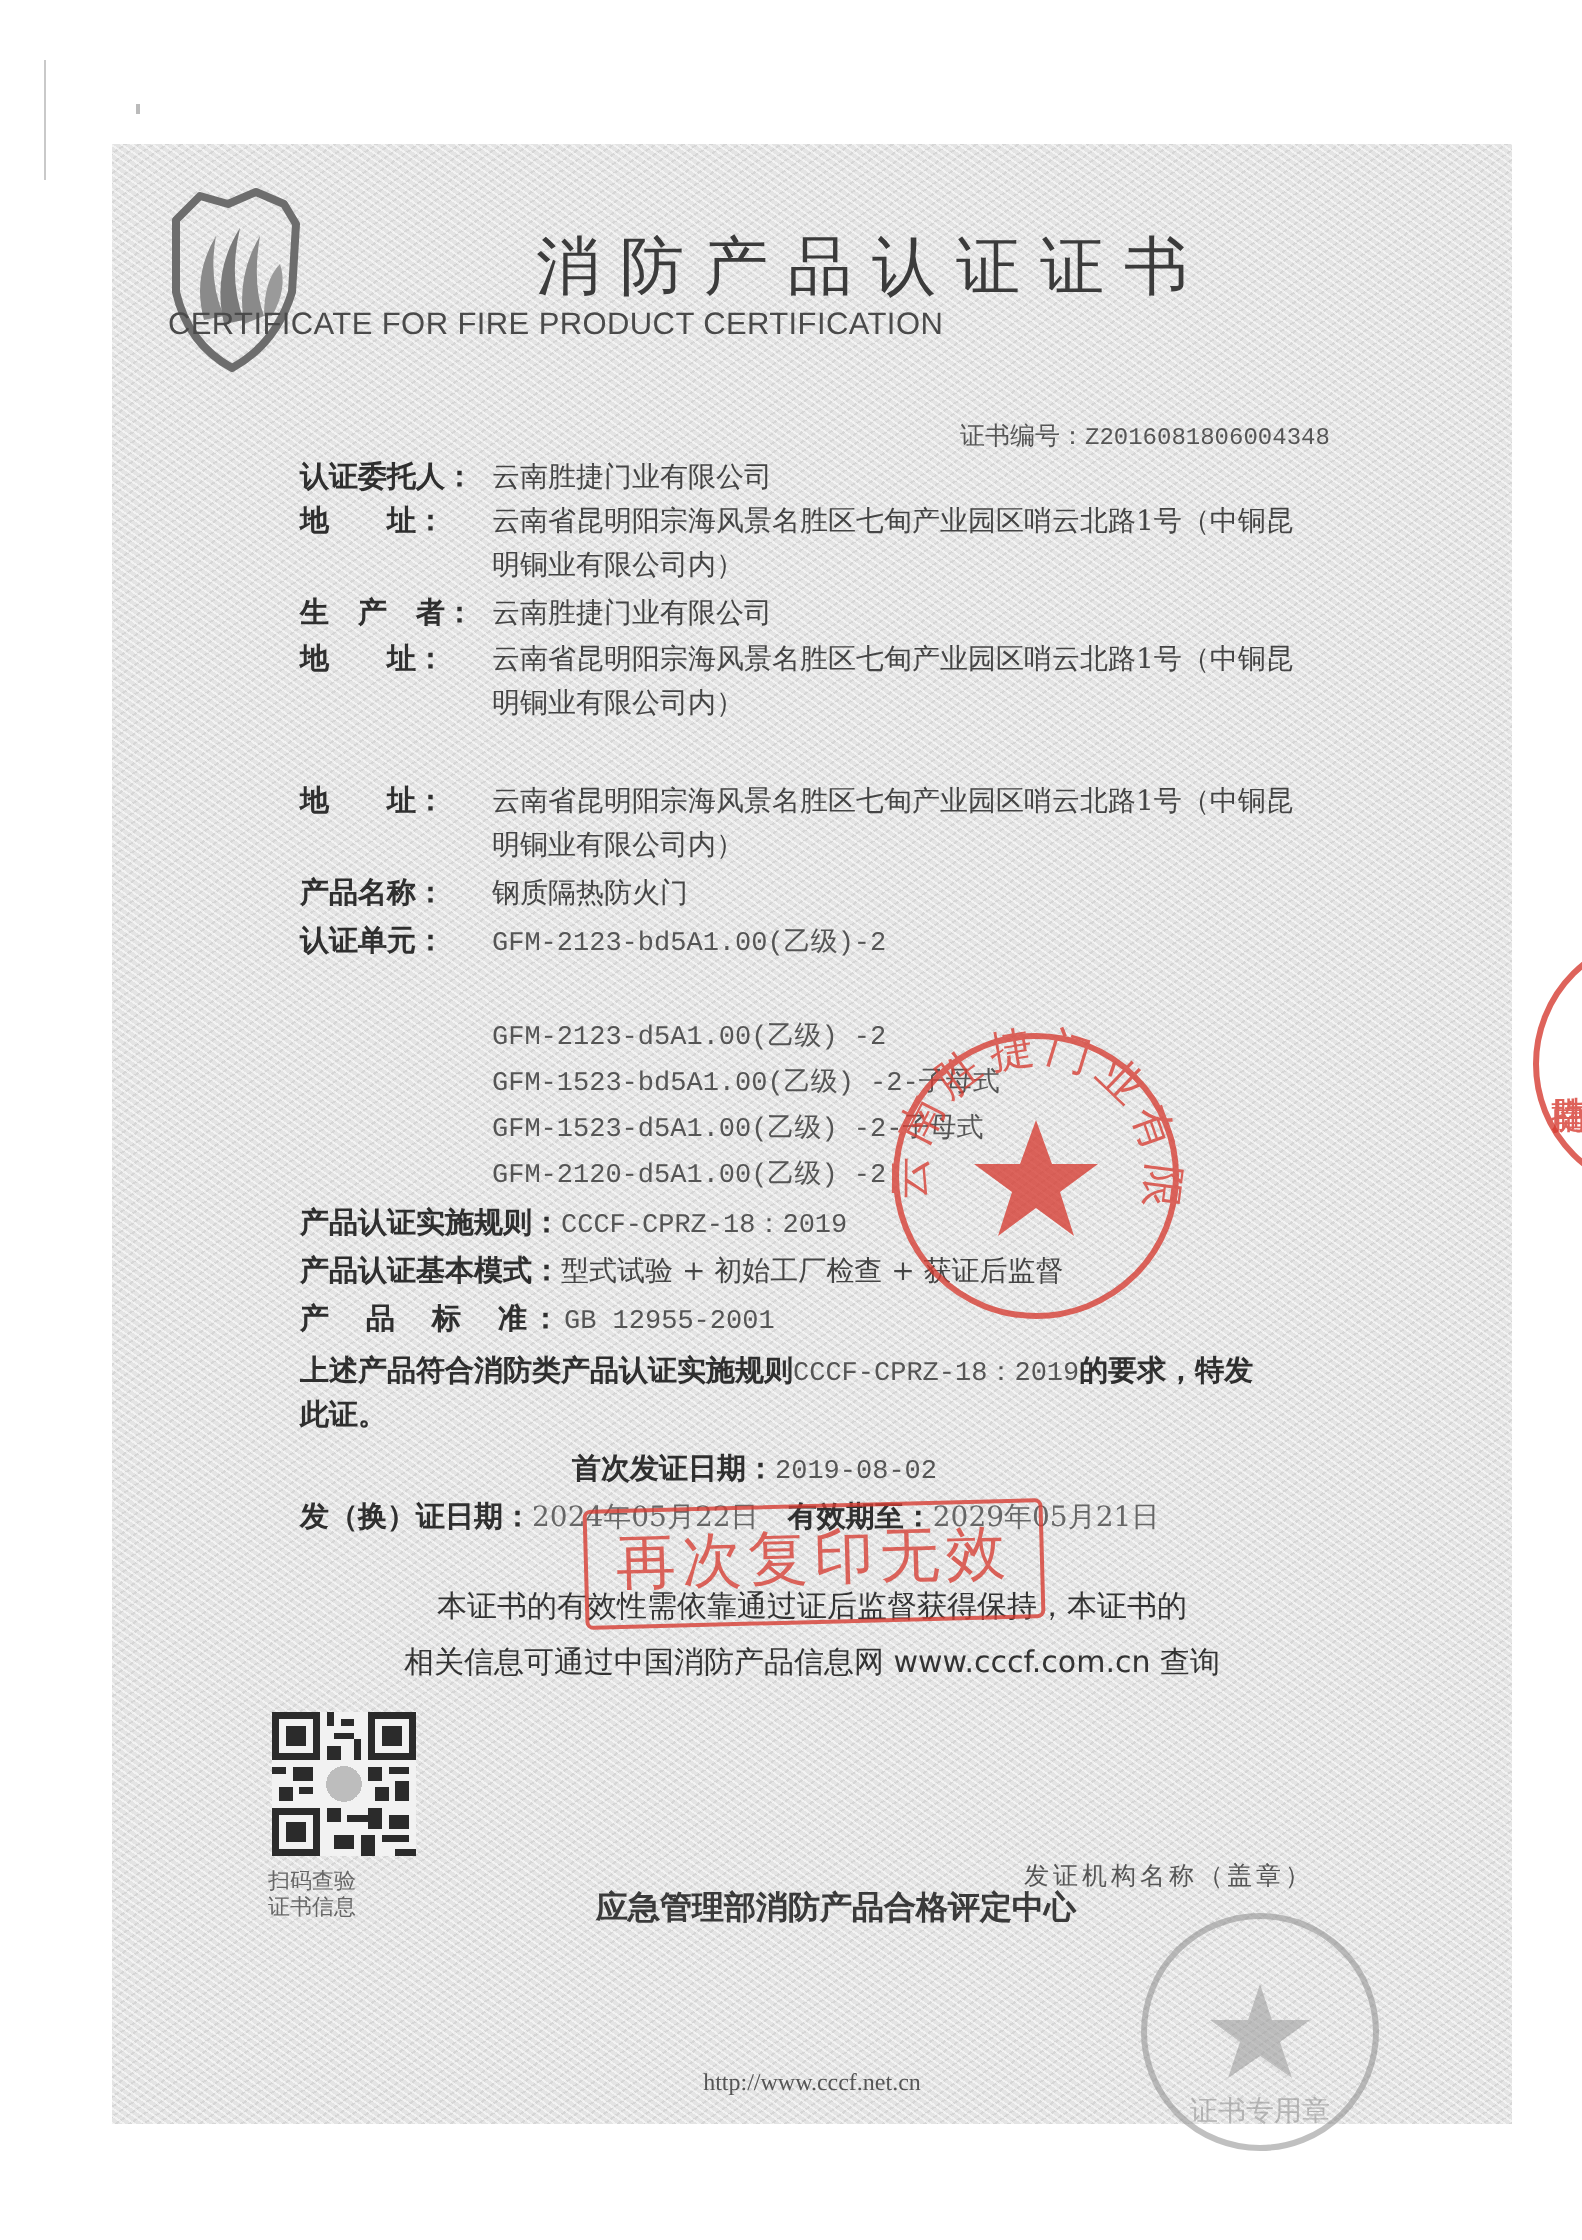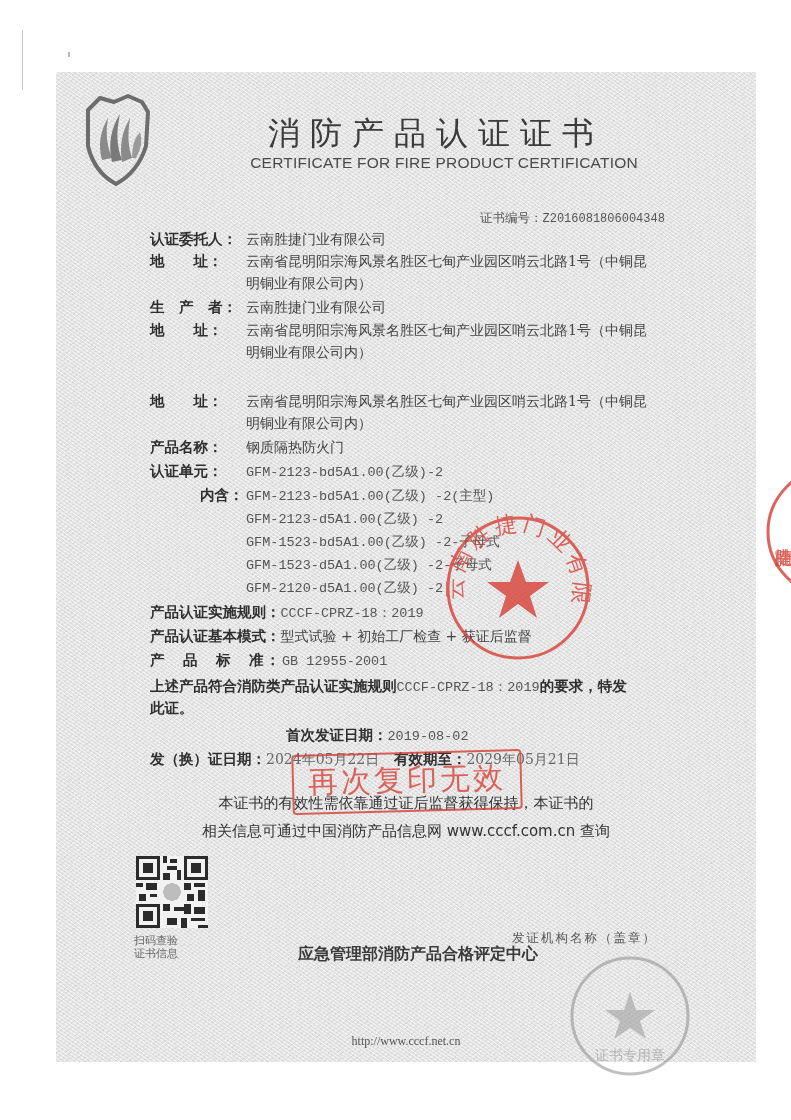--- a/index.html
+++ b/index.html
@@ -19,23 +19,23 @@
   .scan-mark { position:absolute; left:22px; top:30px; width:1px; height:60px; background:#c9c9c9; }
   .scan-dot { position:absolute; left:68px; top:52px; width:2px; height:5px; background:#bbb; }
 
   .logo { position:absolute; left:22px; top:16px; width:80px; height:100px; }
   .title-cn {
     position:absolute; left:0; width:100%; top:40px; text-align:center;
     font-family:"DejaVu Sans", sans-serif; font-size:32px; letter-spacing:10px;
     color:#3b3b3b; padding-left:60px; box-sizing:border-box;
   }
   .title-en {
-    position:absolute; left:0; width:100%; top:82px; text-align:center;
+    position:absolute; left:0; width:100%; top:82px; text-align:left;
     font-family:"Liberation Sans", sans-serif; font-size:15.5px; color:#4a4a4a;
-    padding-left:76px; box-sizing:border-box; letter-spacing:0.2px;
+    padding-left:28px; box-sizing:border-box; letter-spacing:0.2px;
   }
   .cert-no {
     position:absolute; left:424px; top:138px; font-size:12.5px; color:#555;
     font-family:"DejaVu Serif", serif;
   }
   .cert-no .v { font-family:"Liberation Mono", monospace; font-size:12px; }
 
   .row { position:absolute; left:94px; font-size:14.5px; line-height:22px; white-space:nowrap; }
   .lbl { font-family:"DejaVu Sans", sans-serif; font-weight:bold; color:#2f2f2f; display:inline-block; }
   .val { color:#444; font-family:"DejaVu Serif", serif; font-size:14px; }
@@ -113,23 +113,20 @@
   </div>
   <div class="row" style="top:340px; left:190px">
     <span class="val">明铜业有限公司内）</span>
   </div>
 
   <div class="row" style="top:364px">
     <span class="lbl lbl-wide">产品名称：</span><span class="val">钢质隔热防火门</span>
   </div>
   <div class="row" style="top:388px">
     <span class="lbl lbl-wide">认证单元：</span><span class="mono">GFM-2123-bd5A1.00(乙级)-2</span>
-  </div>
-  <div class="row" style="top:412px; left:144px">
-    <span class="lbl" style="width:46px">内含：</span><span class="mono">GFM-2123-bd5A1.00(乙级) -2(主型)</span>
   </div>
   <div class="row" style="top:435px; left:190px">
     <span class="mono">GFM-2123-d5A1.00(乙级) -2</span>
   </div>
   <div class="row" style="top:458px; left:190px">
     <span class="mono">GFM-1523-bd5A1.00(乙级) -2-子母式</span>
   </div>
   <div class="row" style="top:481px; left:190px">
     <span class="mono">GFM-1523-d5A1.00(乙级) -2-子母式</span>
   </div>

